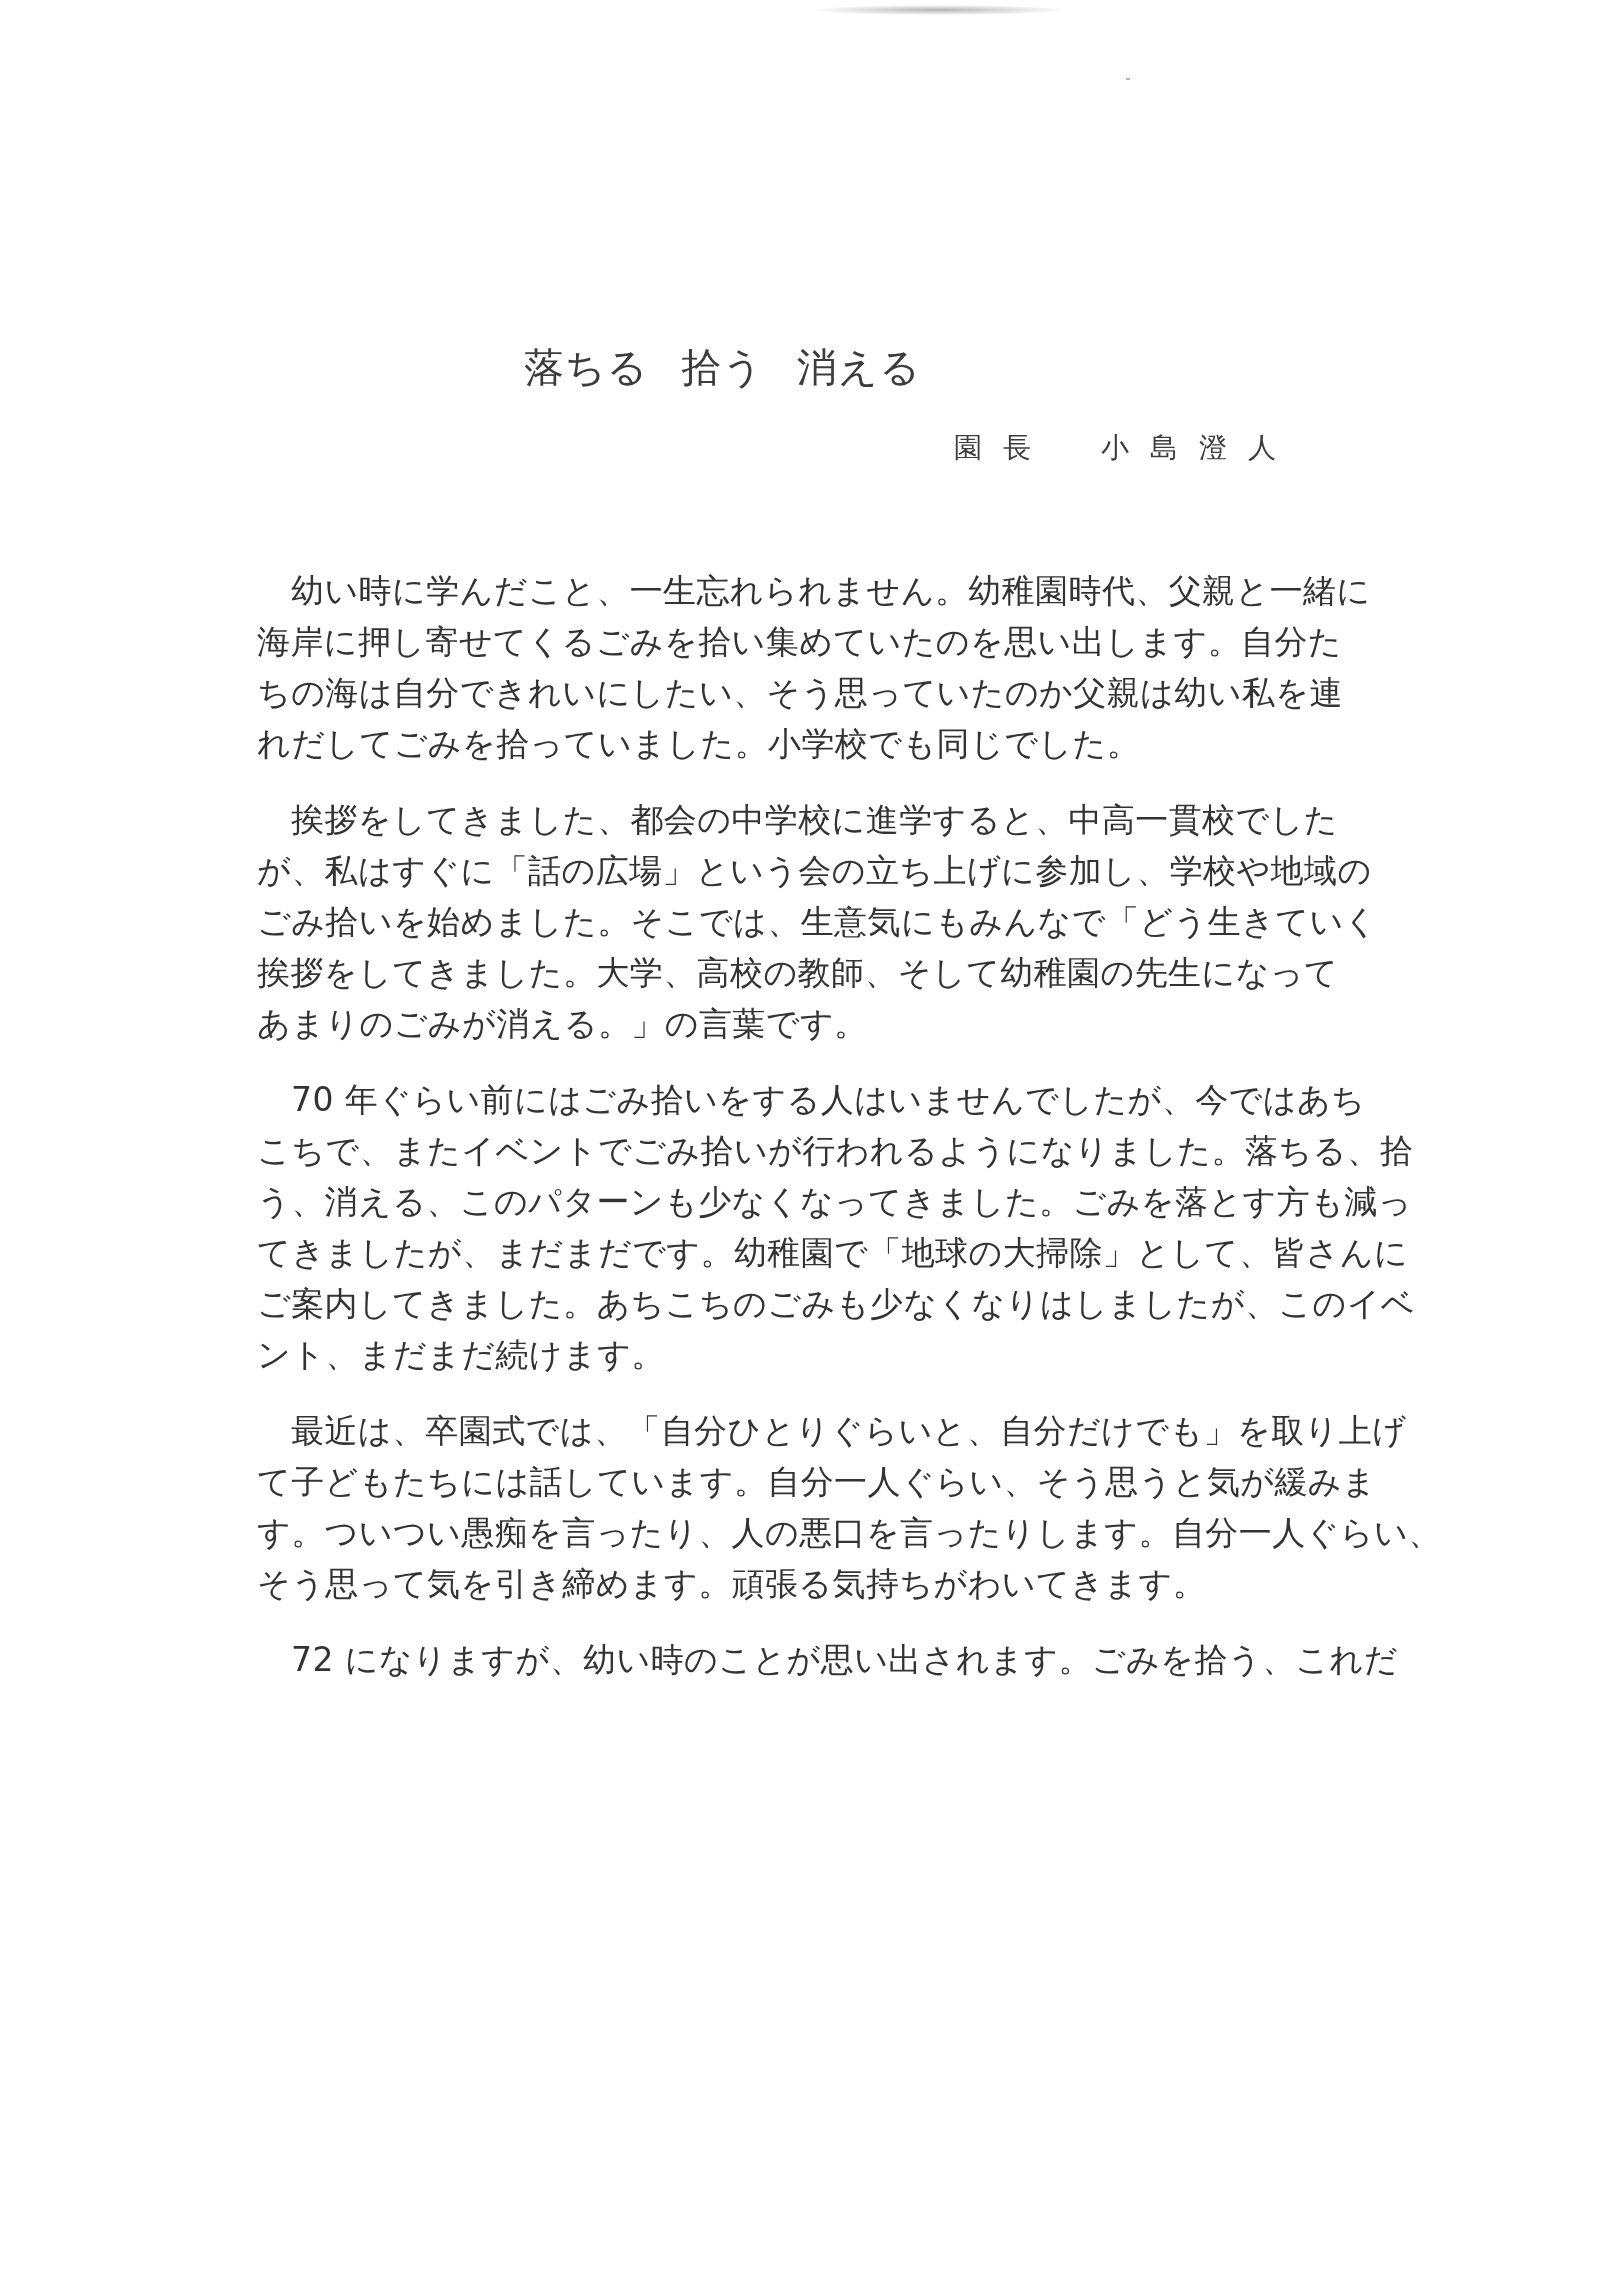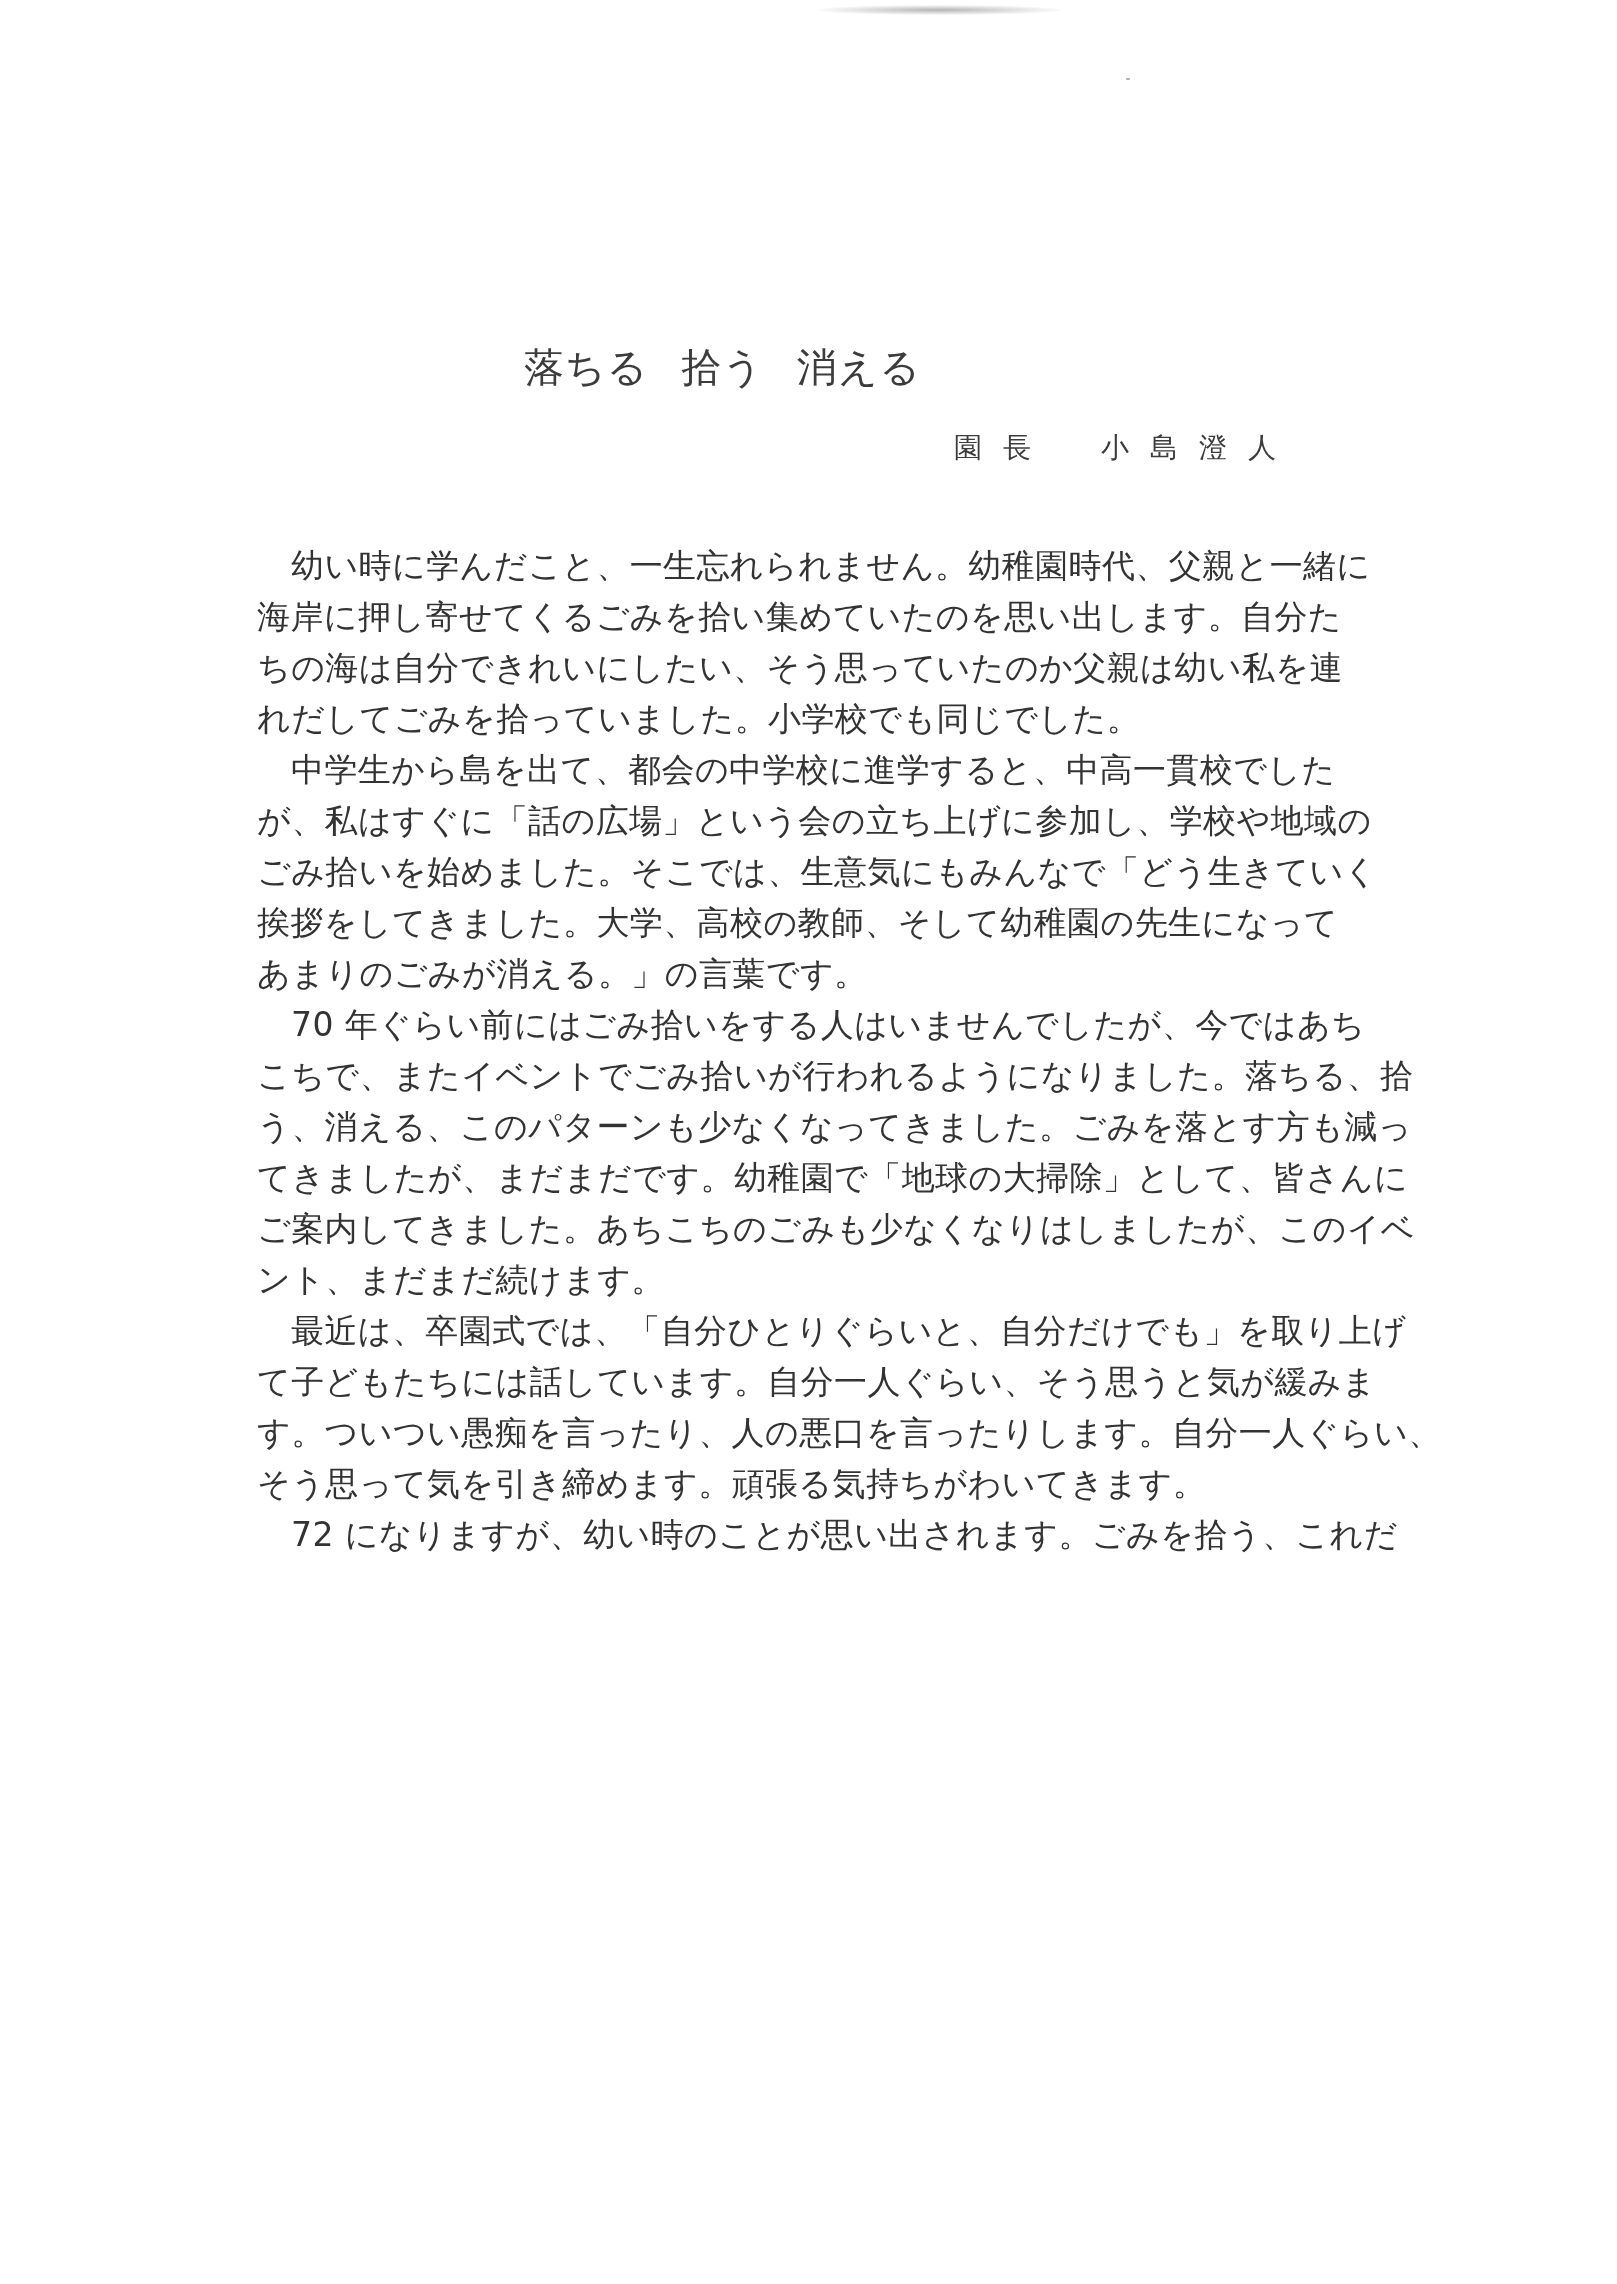--- a/index.html
+++ b/index.html
@@ -71,20 +71,21 @@
       margin: 0;
       text-indent: 33px;
     }
     .line {
       display: block;
       white-space: nowrap;
       letter-spacing: 0.4px;
     }
     .first-line {
       padding-left: 34px;
+      margin-top: 25px;
     }
   </style>
 </head>
 <body>
 
 <div class="scan-shadow"></div>
 <div class="speck"></div>
 
 <h1 class="title" style="margin:0;font-weight:normal;">
   <span>落ちる</span>
@@ -98,21 +99,21 @@
 </div>
 
 <div class="body-text">
   <p class="para" style="text-indent:0">
     <span class="line first-line">幼い時に学んだこと、一生忘れられません。幼稚園時代、父親と一緒に</span>
     <span class="line">海岸に押し寄せてくるごみを拾い集めていたのを思い出します。自分た</span>
     <span class="line">ちの海は自分できれいにしたい、そう思っていたのか父親は幼い私を連</span>
     <span class="line">れだしてごみを拾っていました。小学校でも同じでした。</span>
   </p>
   <p class="para" style="text-indent:0">
-    <span class="line first-line">中学生から島を出て、都会の中学校に進学すると、中高一貫校でした</span>
+    <span class="line first-line">挨拶をしてきました、都会の中学校に進学すると、中高一貫校でした</span>
     <span class="line">が、私はすぐに「話の広場」という会の立ち上げに参加し、学校や地域の</span>
     <span class="line">ごみ拾いを始めました。そこでは、生意気にもみんなで「どう生きていく</span>
     <span class="line">挨拶をしてきました。大学、高校の教師、そして幼稚園の先生になって</span>
     <span class="line">あまりのごみが消える。」の言葉です。</span>
   </p>
   <p class="para" style="text-indent:0">
     <span class="line first-line">70 年ぐらい前にはごみ拾いをする人はいませんでしたが、今ではあち</span>
     <span class="line">こちで、またイベントでごみ拾いが行われるようになりました。落ちる、拾</span>
     <span class="line">う、消える、このパターンも少なくなってきました。ごみを落とす方も減っ</span>
     <span class="line">てきましたが、まだまだです。幼稚園で「地球の大掃除」として、皆さんに</span>

